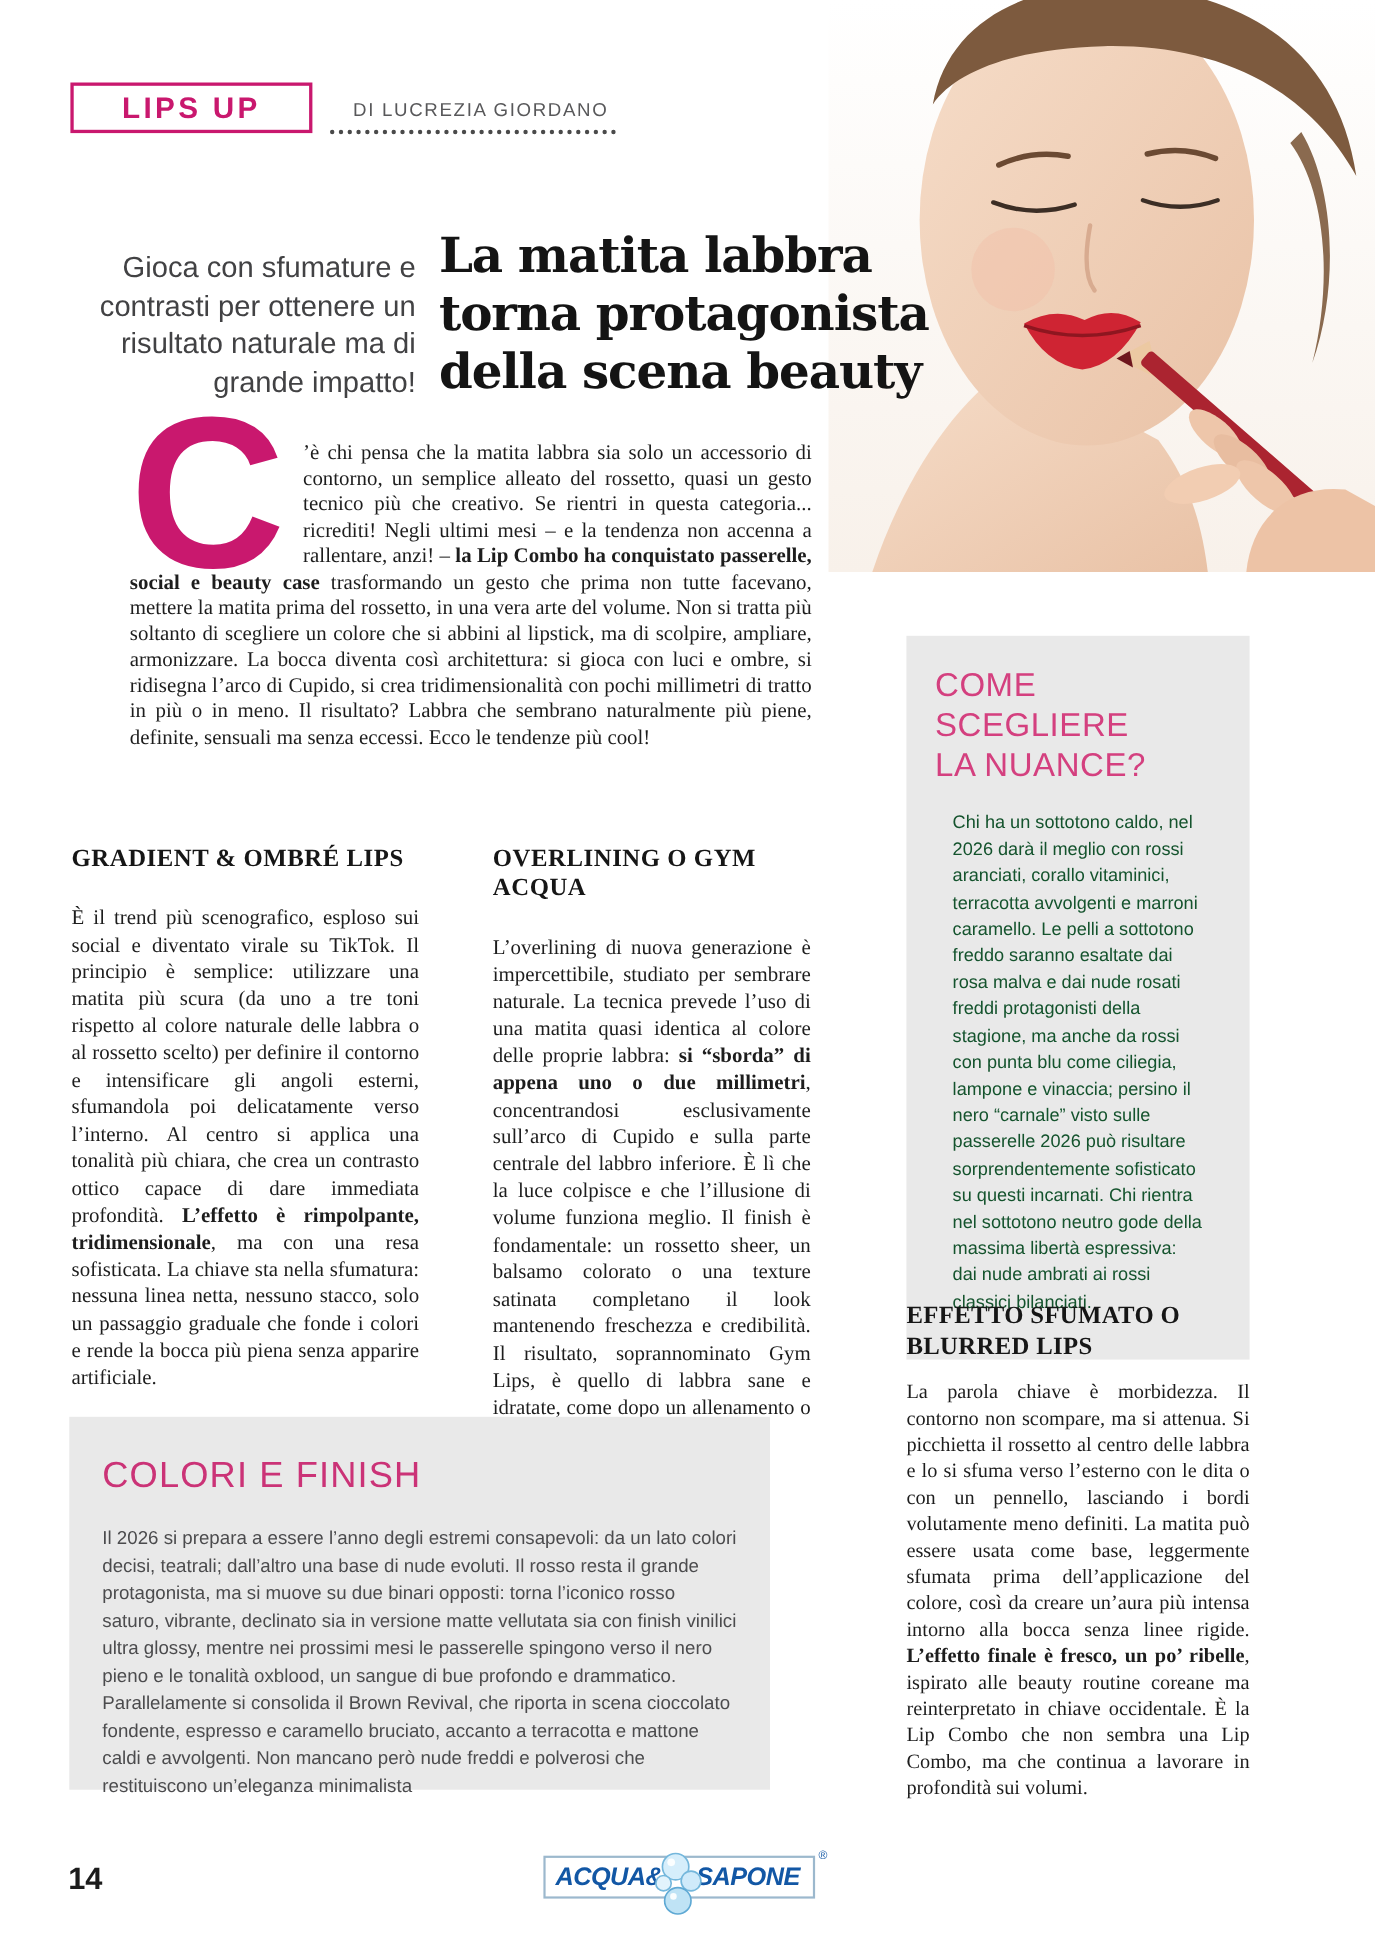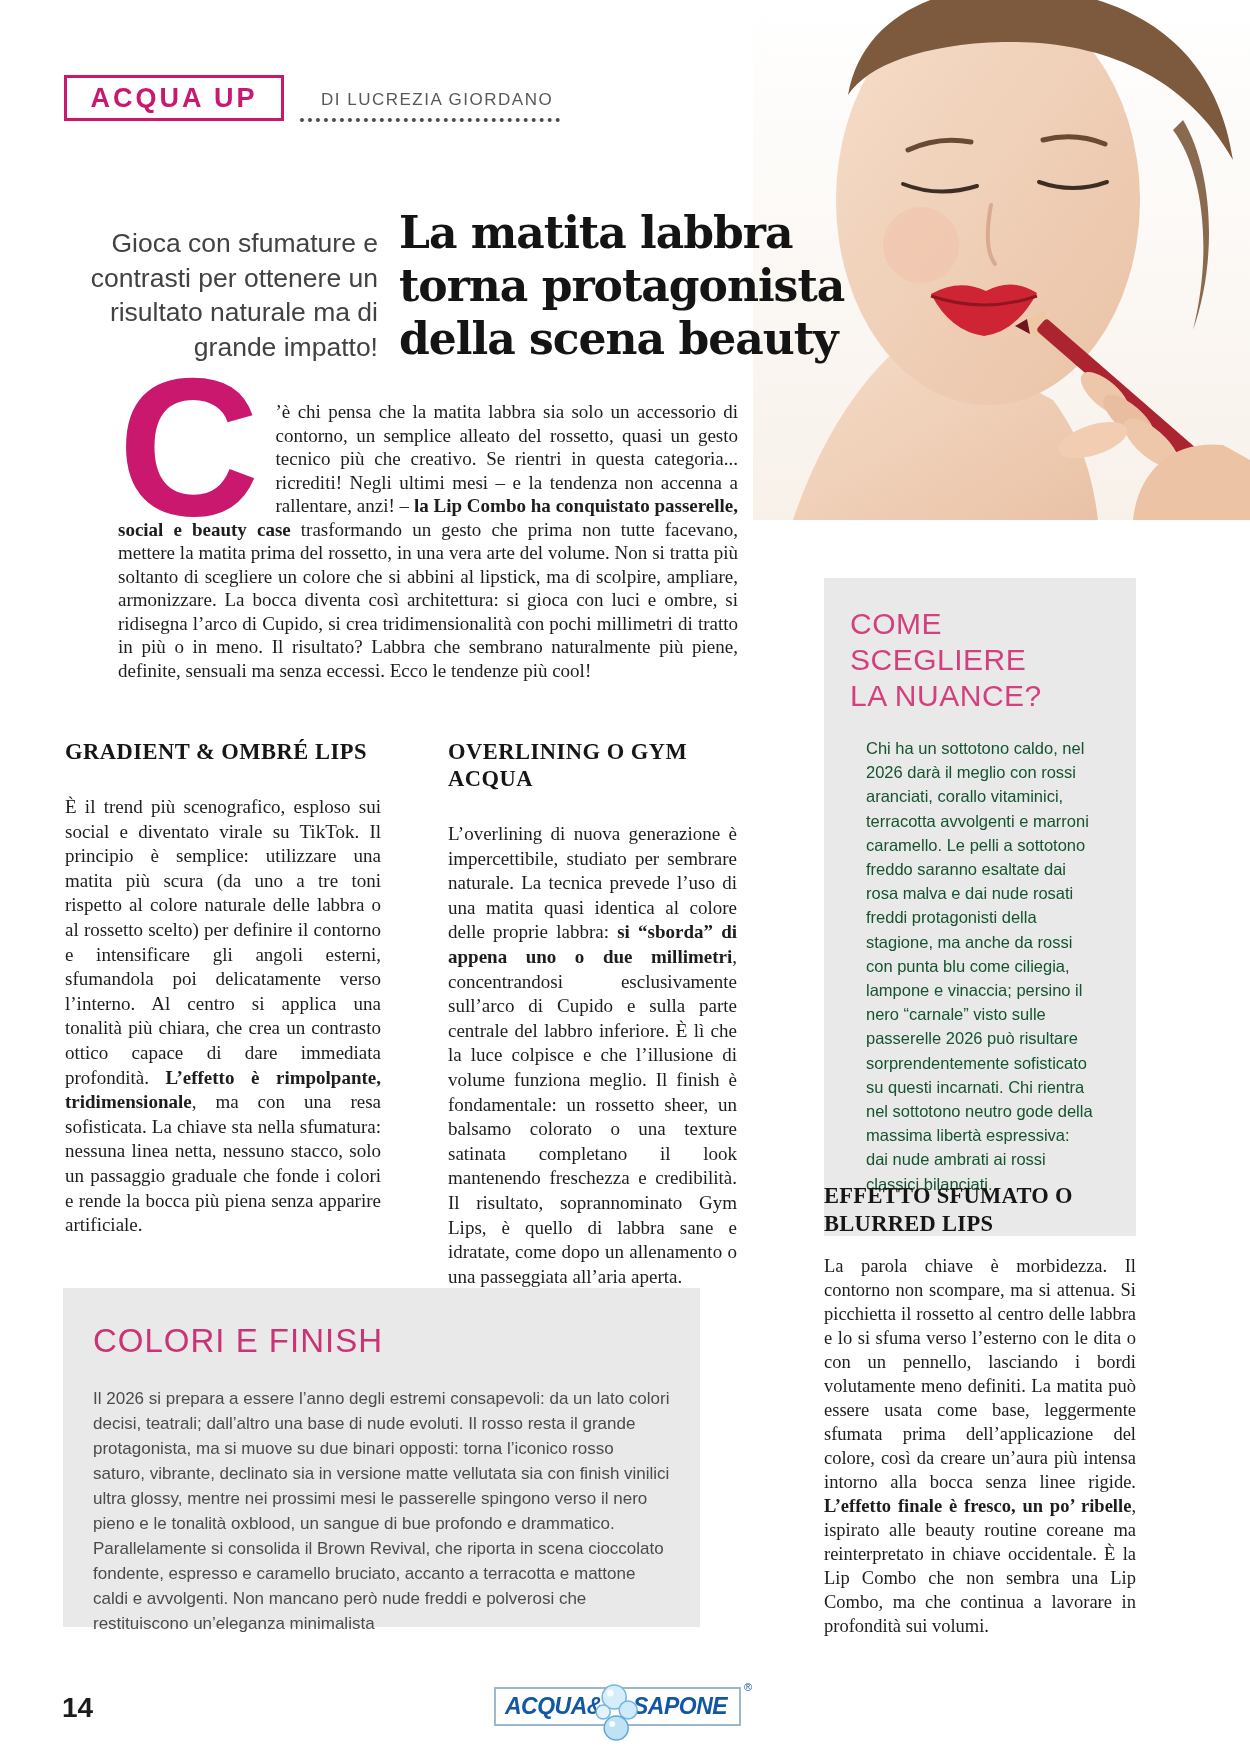--- a/index.html
+++ b/index.html
@@ -23,21 +23,21 @@
               font-size:26.5px;line-height:34.5px;color:#424244;}
 
   
   .intro{position:absolute;left:118px;top:400px;width:620px;font-size:19px;line-height:23.5px;
          text-align:justify;color:#1d1d1d;}
   .dropcap{float:left;font-family:"Liberation Sans",sans-serif;font-weight:bold;color:#c9186e;
            font-size:196px;line-height:96px;margin:0 16px 0 0;}
   .b{font-weight:bold;}
 
   
-  .col{position:absolute;top:738px;}
+  .col{position:absolute;top:766px;}
   .col-left{left:65px;width:316px;}
   .col-right{left:448px;width:289px;}
   .col-head{margin:0 0 30px 0;font-weight:bold;font-size:22.5px;letter-spacing:0.5px;color:#161616;line-height:27px;}
   .col-body{margin:0;font-size:19px;line-height:24.6px;text-align:justify;}
 
   
   .nuance{position:absolute;left:824px;top:578px;width:312px;min-height:559px;background:#e9e9e9;
           box-sizing:border-box;padding:28px 26px 24px 26px;}
   .nuance h2{margin:0 0 22px 0;font-weight:normal;font-size:30px;line-height:36px;color:#d4407f;letter-spacing:0.5px;}
   .nuance p{margin:16px;font-size:16.5px;line-height:24.2px;color:#14532d;}
@@ -63,21 +63,21 @@
   .logo-reg{position:absolute;right:-13px;top:-8px;font-size:11px;font-style:normal;color:#1257a5;}
 
   .photo{position:absolute;left:753px;top:0;width:497px;height:520px;}
 </style>
 </head>
 <body>
 
 <div id="page">
 
   <div class="badge">
-    <span>ACQUA UP</span>
+    <span>LIPS UP</span>
   </div>
   <div class="byline">DI LUCREZIA GIORDANO</div>
   <div class="dotline"></div>
   <div class="printmark"></div>
 
   <div class="photo">
     <svg width="497" height="520" viewBox="0 0 497 520" xmlns="http://www.w3.org/2000/svg">
       <defs>
         <linearGradient id="skin" x1="0" y1="0" x2="1" y2="1">
           <stop offset="0" stop-color="#f6ddc9"></stop>

